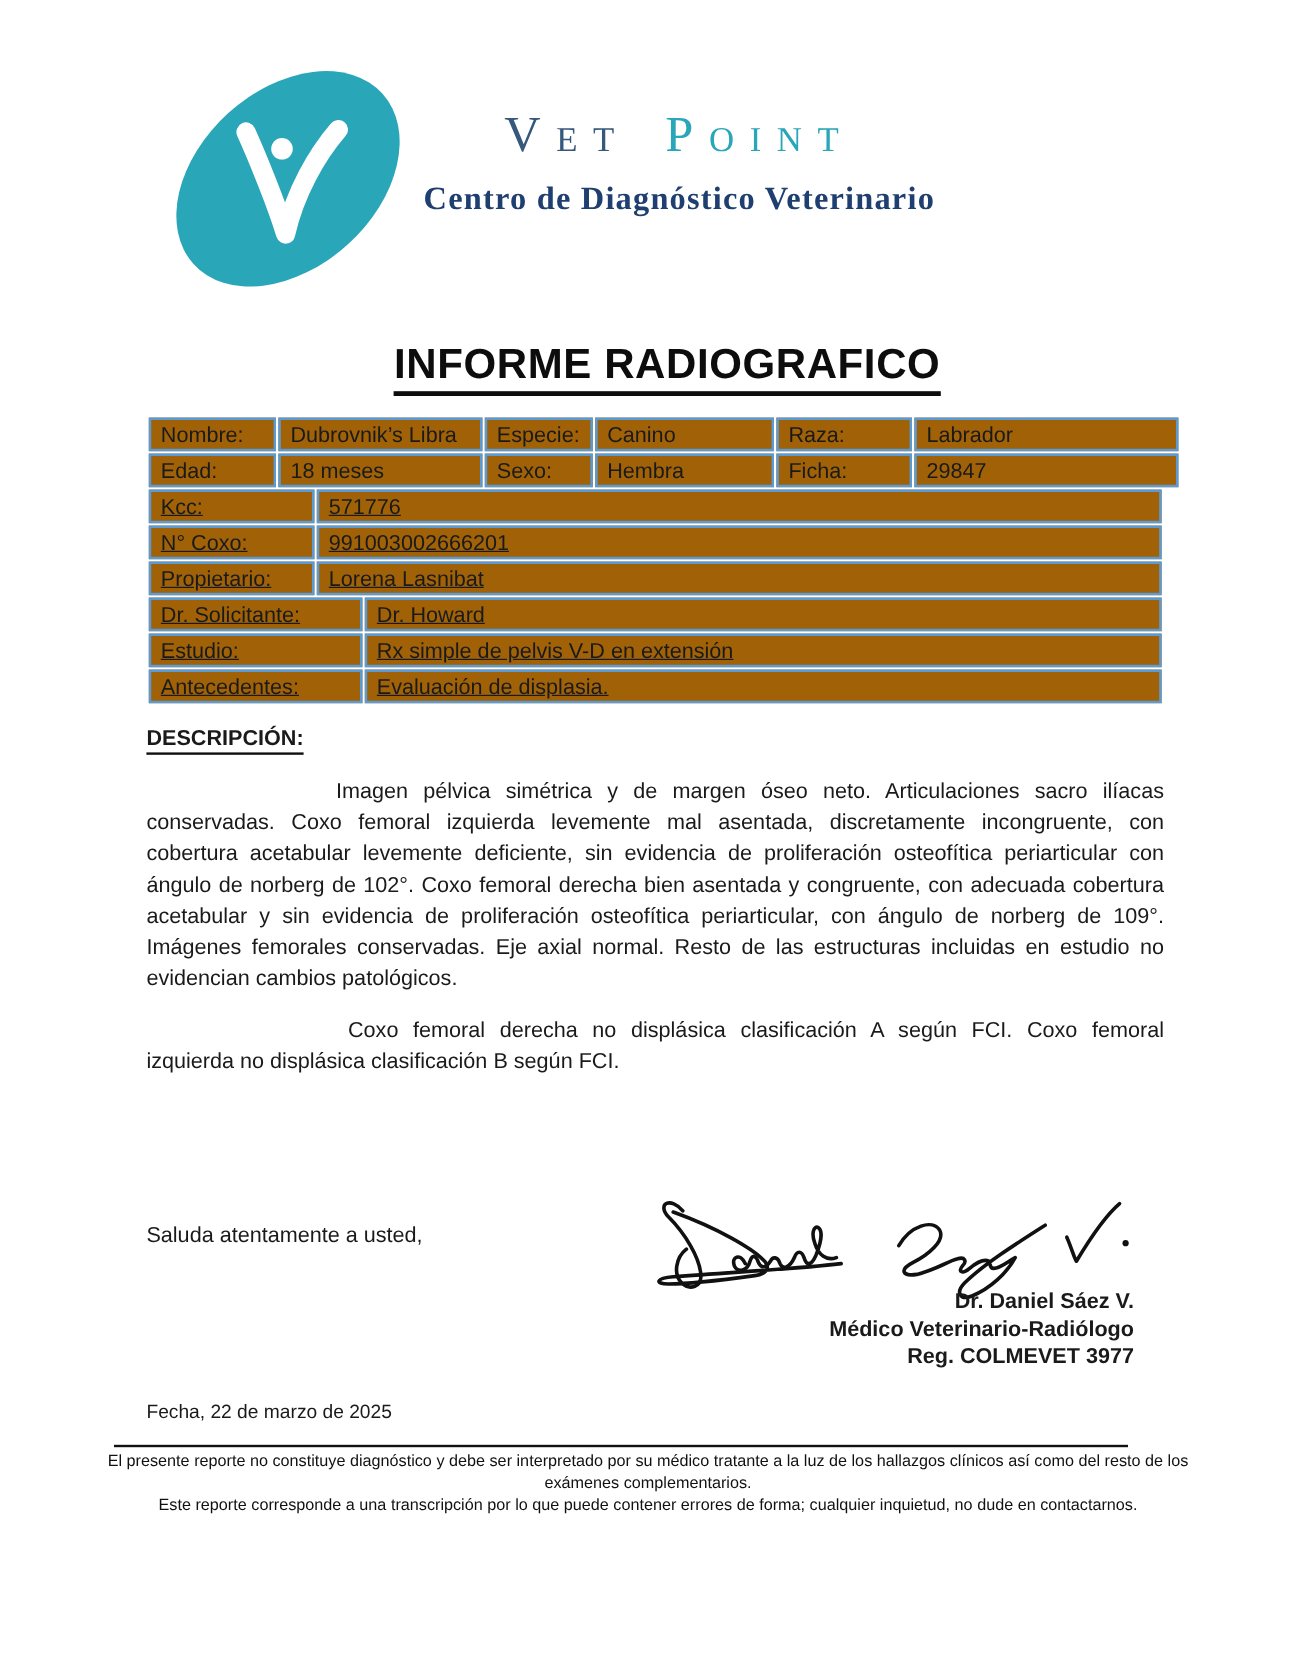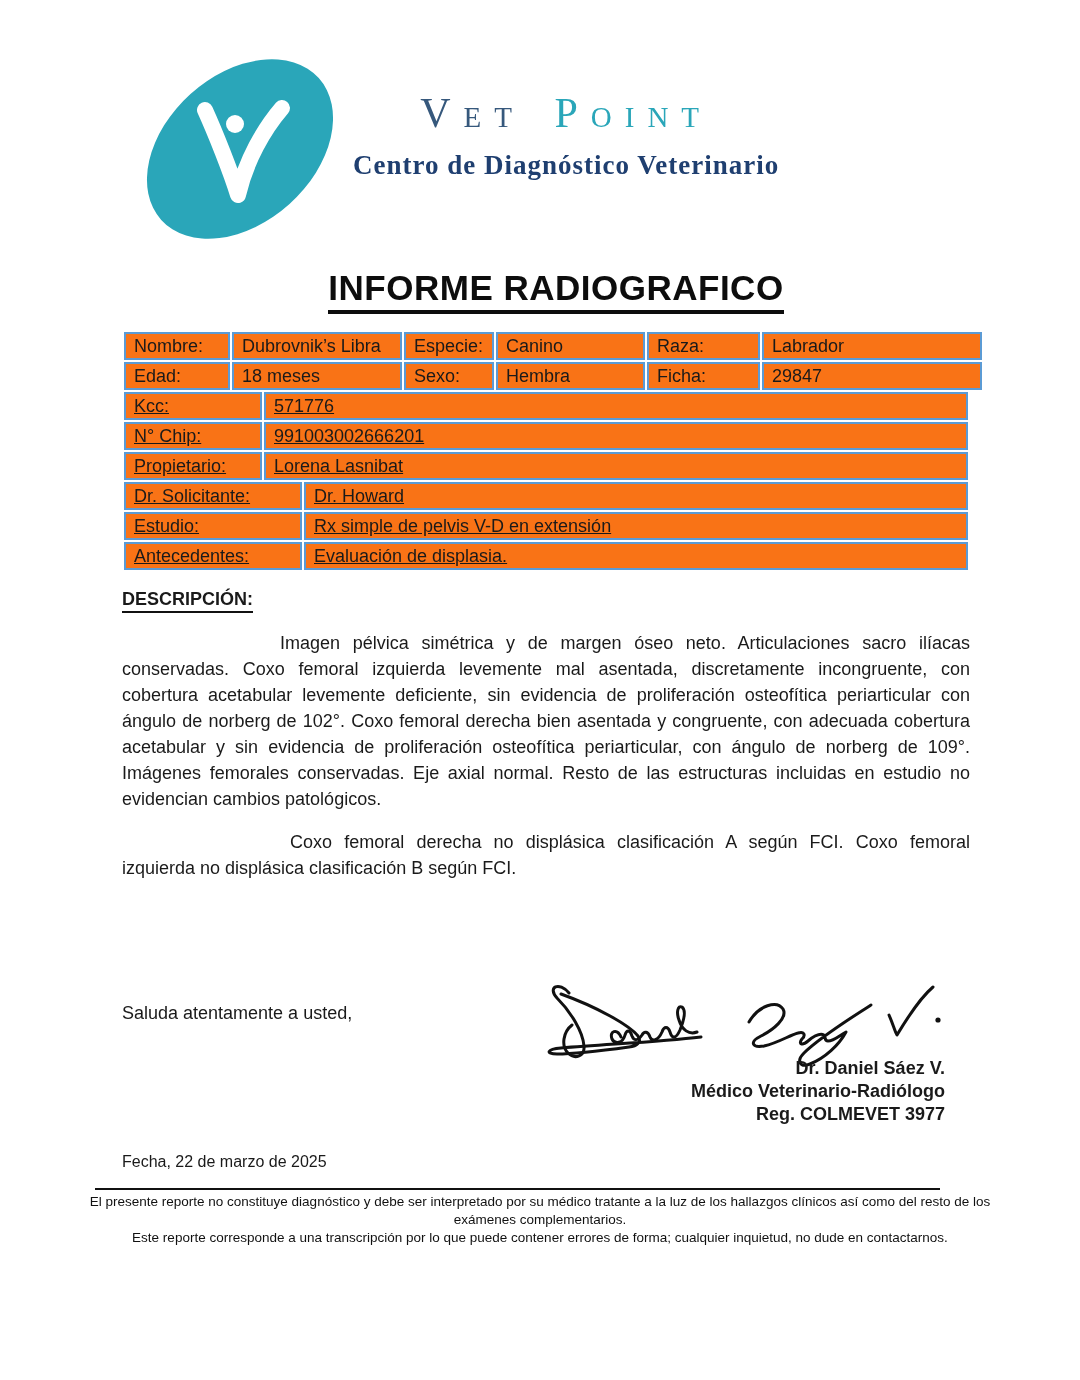--- a/index.html
+++ b/index.html
@@ -35,21 +35,21 @@
   .subtitle {
     font-family: "Liberation Serif", serif;
     font-weight: bold;
     font-size: 27px;
     letter-spacing: 1px;
     color: var(--subtitle_navy, #1F3F70);
     margin-top: 6px;
   }
 
   
-  .title-wrap { text-align: center; margin-top: 26px; padding-left: 32px; }
+  .title-wrap { text-align: center; margin-top: 42px; padding-left: 32px; }
   .report-title {
     display: inline-block;
     font-size: 35px;
     font-weight: bold;
     color: #0d0d0d;
     letter-spacing: 0.5px;
     border-bottom: 4px solid #0d0d0d;
     padding-bottom: 2px;
   }
 
@@ -60,21 +60,21 @@
   .ptable {
     width: 848px;
     table-layout: fixed;
     border-collapse: separate;
     border-spacing: 2px;
     margin-top: 16px;
   }
   .ptable.stacked { margin-top: -2px; text-decoration: underline; }
   .ptable td {
     border: 2px solid var(--table_border, #5B9BD5);
-    background: #f97316;
+    background: #a16207;
     font-size: 18px;
     line-height: 22px;
     padding: 1px 8px;
     white-space: nowrap;
     overflow: hidden;
   }
 
   
   .sec-heading {
     display: inline-block;
@@ -185,21 +185,21 @@
       <colgroup>
           <col style="width:138px">
           <col>
         </colgroup>
       <tbody>
           <tr>
         <td>Kcc:</td>
         <td>571776</td>
       </tr>
       <tr>
-        <td>N° Chip:</td>
+        <td>N° Coxo:</td>
         <td>991003002666201</td>
       </tr>
       <tr>
         <td>Propietario:</td>
         <td>Lorena Lasnibat</td>
       </tr>
     </tbody>
       </table>
 
     <table class="ptable stacked">

